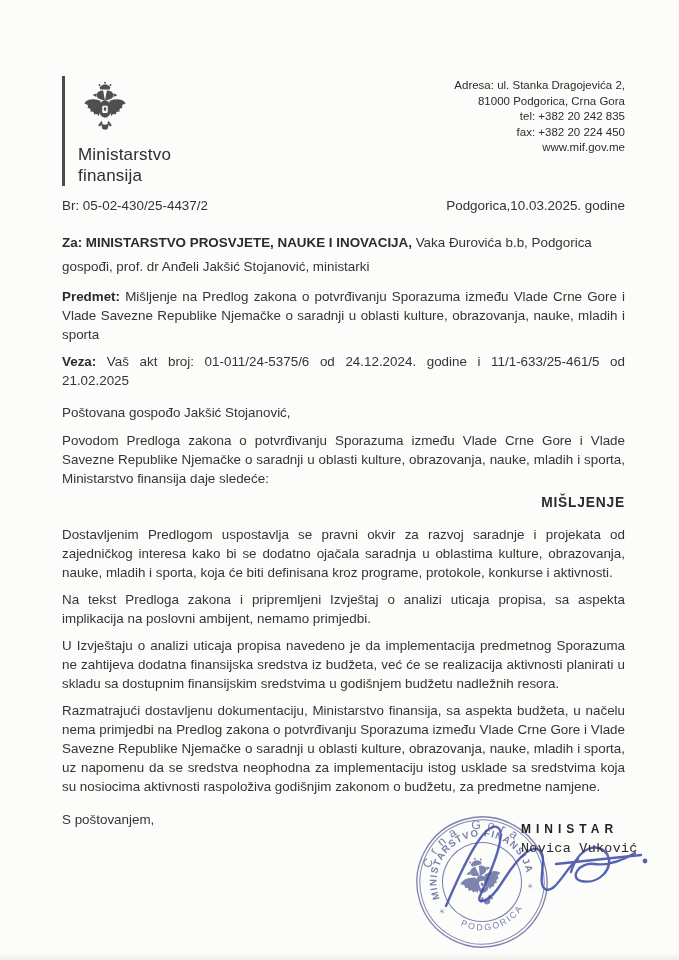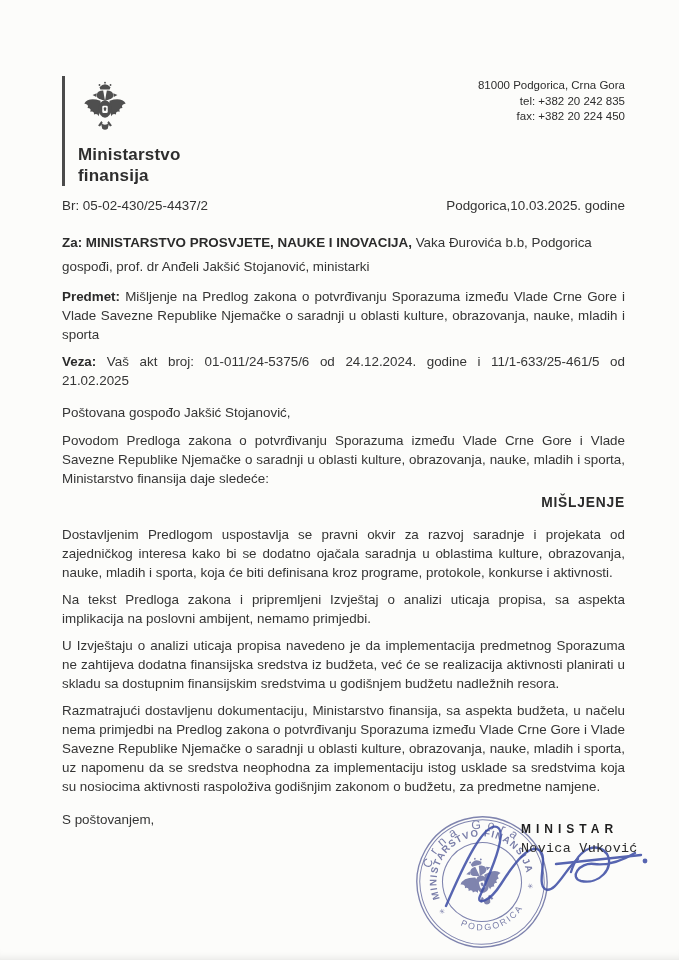--- a/index.html
+++ b/index.html
@@ -7,21 +7,21 @@
     position:relative;
     width:679px;height:960px;
     background:#fcfcfa;
     font-family:"Liberation Sans","DejaVu Sans",sans-serif;
     color:#3a3a3a;
     overflow:hidden;
     box-shadow:inset 0 -8px 10px -8px rgba(0,0,0,.12);
   }
   
   .letterhead{position:absolute;top:76px;left:62px;right:54px;display:flex;justify-content:space-between;}
-  .brand{display:flex;align-items:stretch;font-weight:bold;}
+  .brand{display:flex;align-items:stretch;}
   .brand-bar{width:3px;background:#4b4b4b;margin-right:13px;}
   .brand-inner{display:flex;flex-direction:column;}
   .coa{width:46px;height:64px;color:#4f4f4f;margin-left:4px;}
   .ministry-name{margin-top:4px;font-size:17px;line-height:21px;color:#2e2e2e;letter-spacing:.2px;}
   .address{ text-align:right;font-size:11.5px;line-height:15.5px;color:#2d2d2d;padding-top:2px;}
   
   .ref-row{position:absolute;top:198px;left:62px;right:54px;display:flex;justify-content:space-between;font-size:13.4px;color:#333;align-items:flex-end;}
   
   .body-text{position:absolute;top:231px;left:62px;width:563px;font-size:13.4px;line-height:19px;color:#353535;}
   .body-text p{margin:0 0 8px 0;text-align:justify;}
@@ -71,23 +71,25 @@
             <path d="M47 60 l3 -2 3 2 -1 6 h-4 z"></path>
           </g>
         </svg>
         <div class="ministry-name">
           <div>Ministarstvo</div>
           <div>finansija</div>
         </div>
       </div>
     </div>
     <div class="address">
+      <div>Adresa: ul. Stanka Dragojevića 2,</div>
       <div>81000 Podgorica, Crna Gora</div>
       <div>tel: +382 20 242 835</div>
       <div>fax: +382 20 224 450</div>
+      <div>www.mif.gov.me</div>
     </div>
   </div>
 
   <div class="ref-row">
     <span>Br: 05-02-430/25-4437/2</span>
     <span>Podgorica,10.03.2025. godine</span>
   </div>
 
   <div class="body-text">
 

